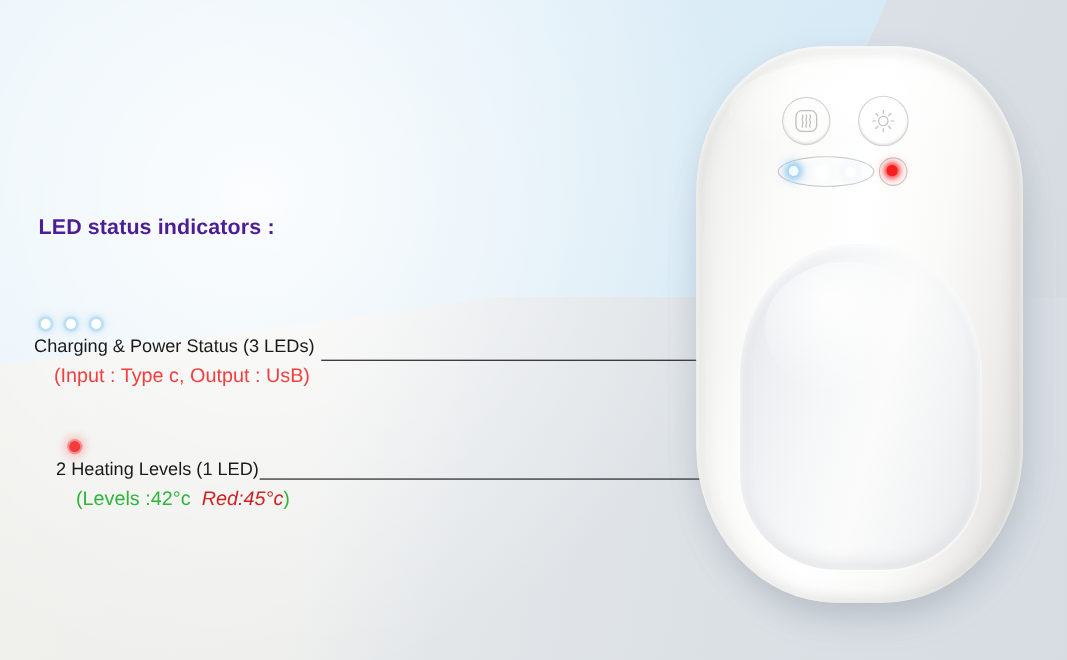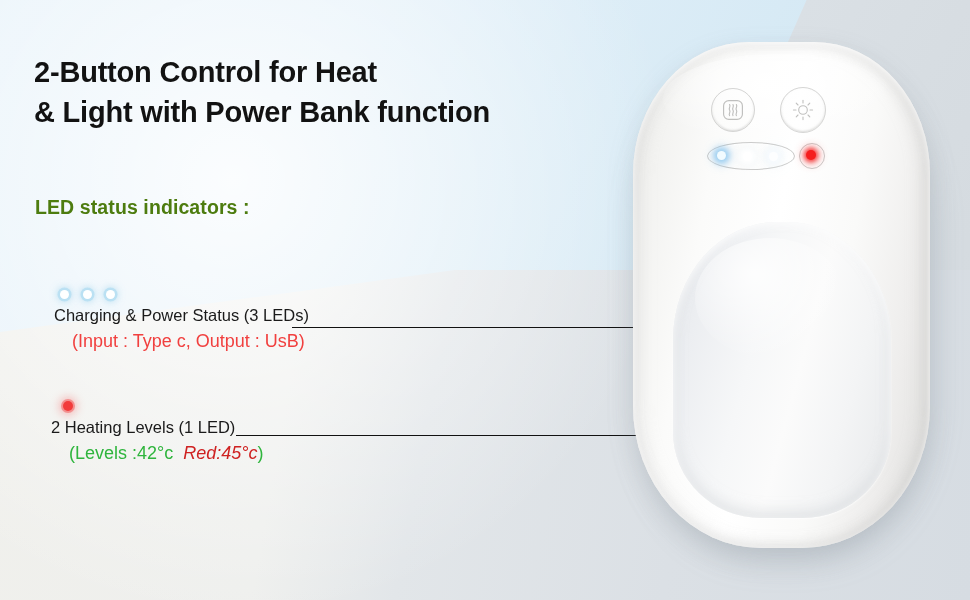--- a/index.html
+++ b/index.html
@@ -80,29 +80,29 @@
     font-weight: bold;
     line-height: 1.38;
     letter-spacing: -0.2px;
   }
   .headline-line { display: block; white-space: nowrap; }
 
   .subhead {
     position: absolute;
     left: 35px;
     top: 196px;
-    color: #4d7c0f;
+    color: #4c1d95;
     font-size: 19.5px;
     font-weight: bold;
     letter-spacing: 0.1px;
   }
 
   
   .anno { position: absolute; }
-  #anno-charging { left: 31px; top: 286px; margin-left: 23px; }
+  #anno-charging { left: 31px; top: 286px; }
   #anno-heating  { left: 31px; top: 398px; margin-left: 20px; }
 
   .led-swatch-row {
     display: flex;
     align-items: center;
     gap: 14px;
     height: 16px;
     margin-left: 6px;
     margin-bottom: 4px;
   }
@@ -283,24 +283,20 @@
 <body>
 
 <div id="stage">
 
   <div class="bg-base"></div>
   <div class="bg-sky"></div>
   <div class="bg-wedge-right"></div>
   <div class="bg-floor"></div>
   <div class="bg-haze"></div>
 
-  <div class="headline">
-    <span class="headline-line">2-Button Control for Heat</span>
-    <span class="headline-line">&amp; Light with Power Bank function</span>
-  </div>
 
   <div class="subhead">LED status indicators :</div>
 
   <div class="lead lead-h" id="lead1-h"></div>
   <div class="lead lead-v" id="lead1-v"></div>
   <div class="lead lead-h" id="lead2-h"></div>
   <div class="lead lead-v" id="lead2-v"></div>
 
   <div class="anno" id="anno-charging">
     <div class="led-swatch-row">

